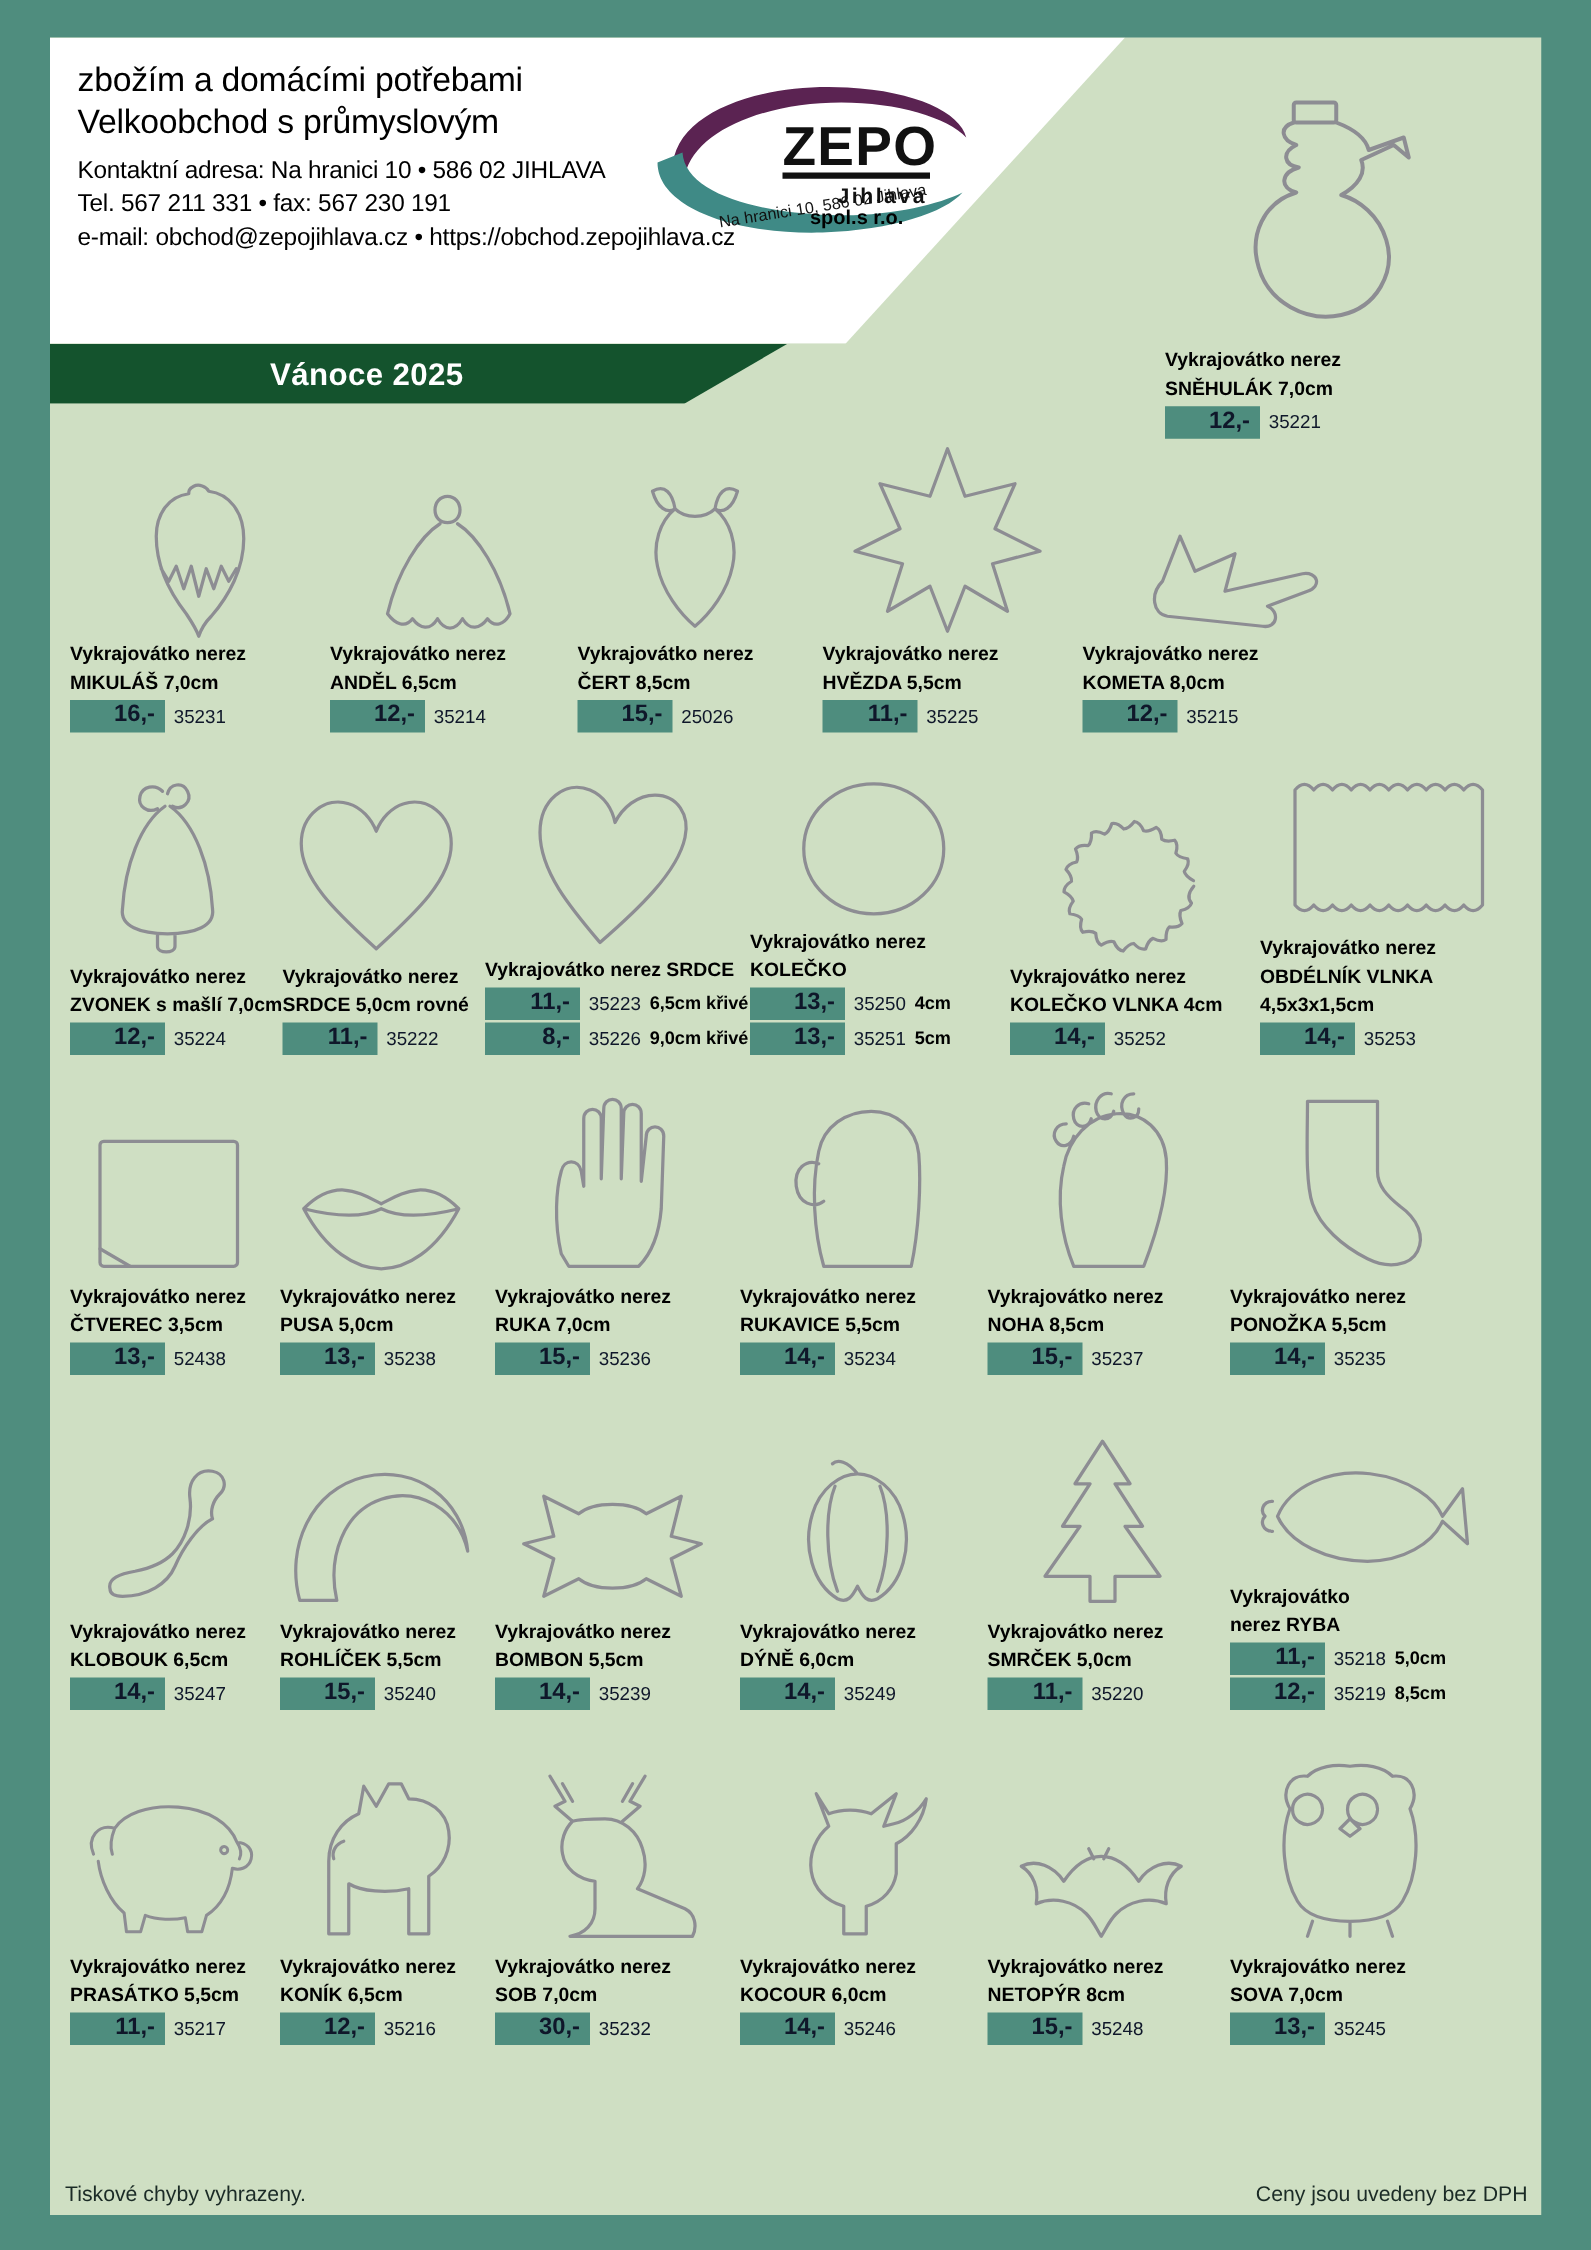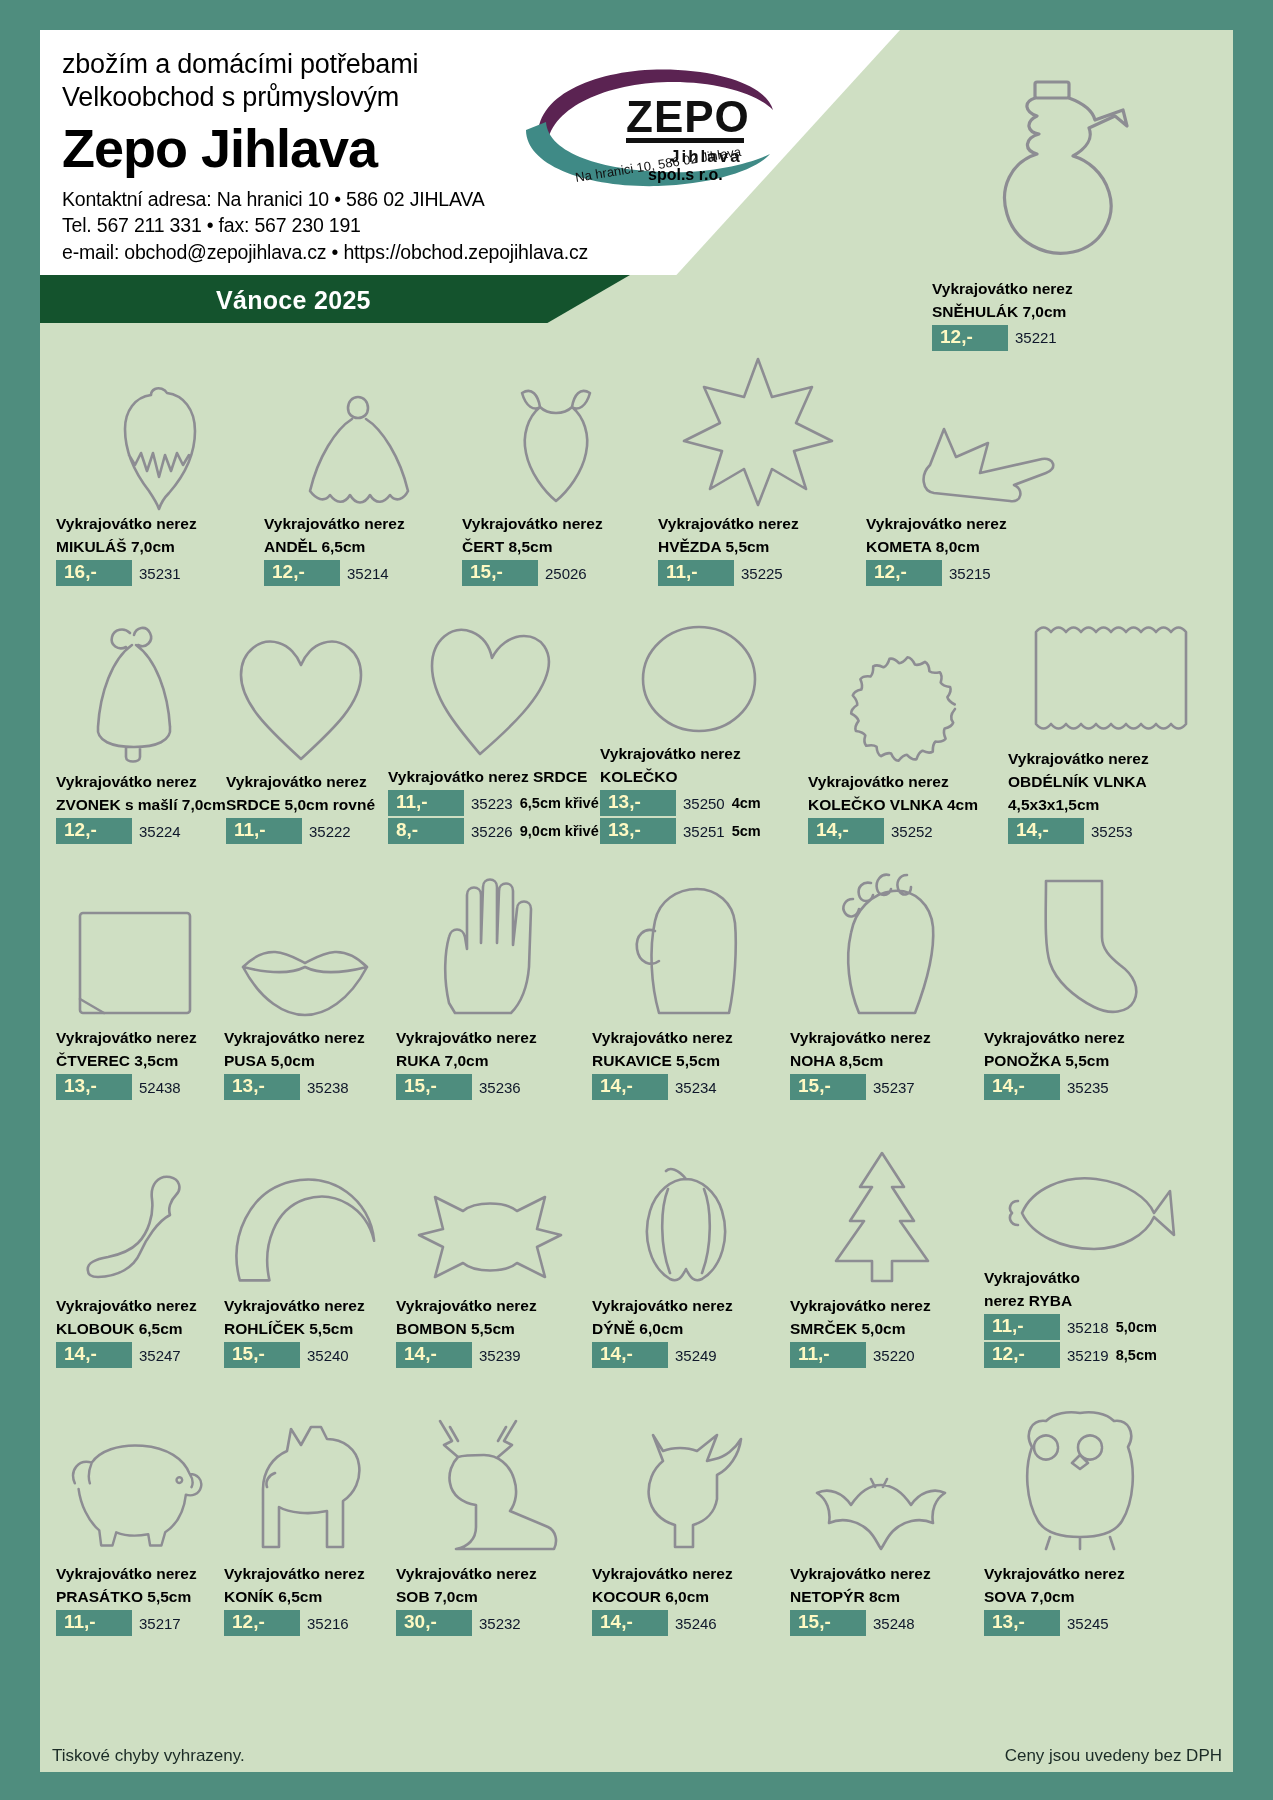--- a/index.html
+++ b/index.html
@@ -83,22 +83,22 @@
   .shape svg{display:block;}
   .pname{
     font-size:15.5px;font-weight:bold;color:#000;line-height:1.22;
     margin-top:4px;white-space:nowrap;
   }
   .prow{
     display:flex;align-items:center;margin-top:3px;gap:7px;
     white-space:nowrap;
   }
   .badge{
-    background:#4e8d7e;color:#fef9c3;font-weight:bold;font-size:19px;
-    min-width:60px;text-align:left;padding:2px 8px 3px 8px;
+    background:#4e8d7e;color:#0f172a;font-weight:bold;font-size:19px;
+    min-width:60px;text-align:right;padding:2px 8px 3px 8px;
     line-height:1.1;display:inline-block;
   }
   .code{
     font-size:15px;color:#0f172a;font-weight:normal;
   }
   .vnote{
     font-size:14.5px;color:#000;font-weight:bold;
   }
   .pvariants{margin-top:3px;}
   .pvariants .prow{margin-top:2px;}
@@ -124,21 +124,20 @@
   <div class="inner"></div>
 
   <div class="header-wrap">
     <div class="hdr-clip"></div>
 
     <div class="hdr-text">
       <div class="hdr-line1">
         <div>zbožím a domácími potřebami</div>
         <div>Velkoobchod s průmyslovým</div>
       </div>
-      <div class="hdr-brand">Zepo Jihlava</div>
       <div class="hdr-contact">
         <div>Kontaktní adresa: Na hranici 10 • 586 02 JIHLAVA</div>
         <div>Tel. 567 211 331 • fax: 567 230 191</div>
         <div>e-mail: obchod@zepojihlava.cz • https://obchod.zepojihlava.cz</div>
       </div>
     </div>
 
     <div class="logo">
       <svg width="260" height="140" viewBox="0 0 260 140">
         <path d="M20,78 C20,32 90,8 160,12 C215,15 250,32 255,52 C240,36 200,24 155,24 C95,24 38,46 30,82 Z" fill="#5b2352"></path>

